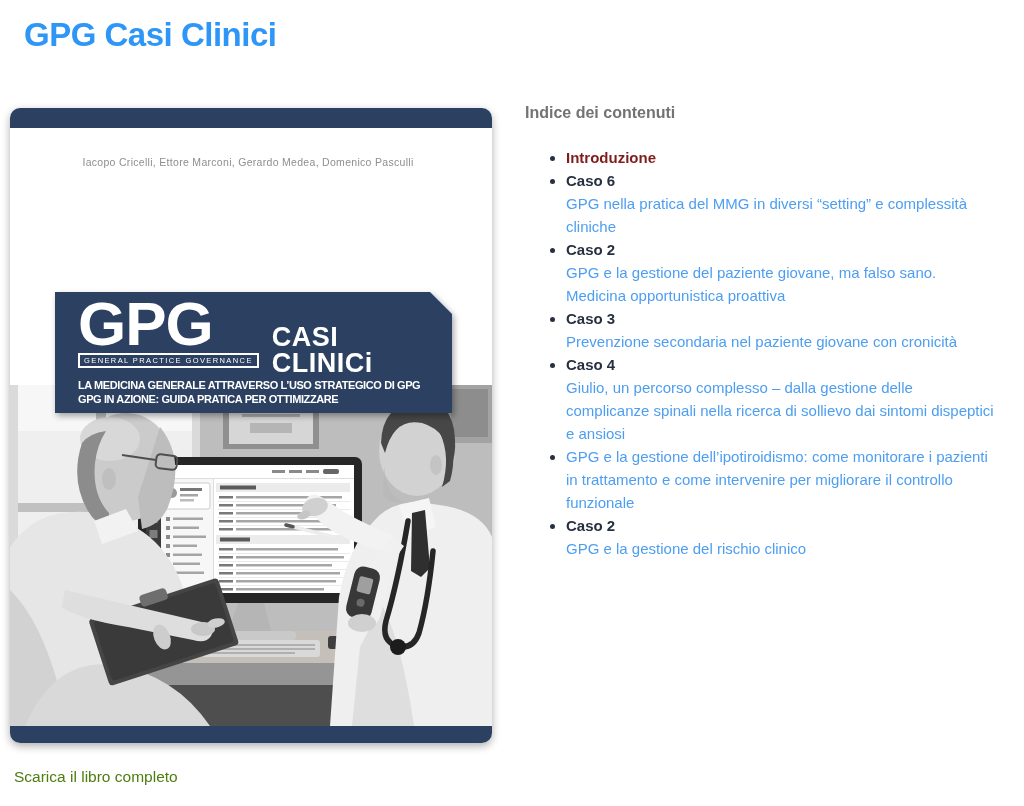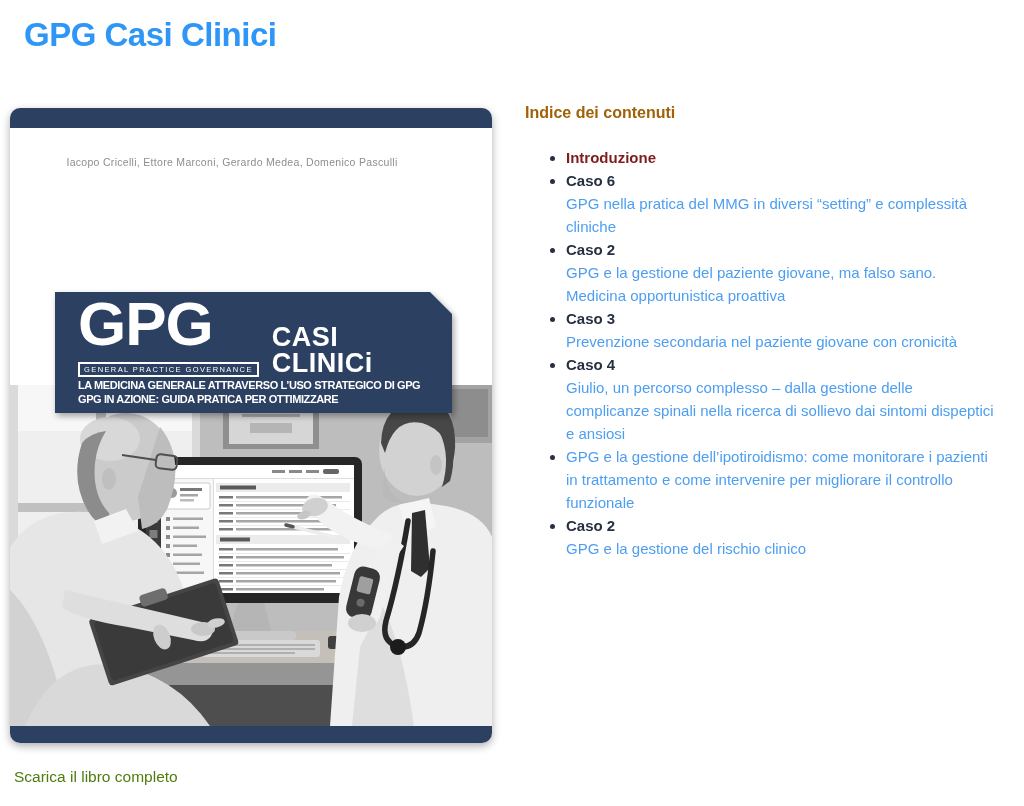--- a/index.html
+++ b/index.html
@@ -12,48 +12,48 @@
 
   
   .book-card{position:absolute;left:10px;top:108px;width:482px;height:635px;
              border-radius:10px;overflow:hidden;background:#ffffff;
              box-shadow:0 3px 9px rgba(0,0,0,0.32);}
   .cover-bar{position:absolute;left:0;width:482px;background:#2c4161;}
   .cover-bar.top{top:0;height:20px;}
   .cover-bar.bottom{bottom:0;height:17px;}
   .cover-white{position:absolute;left:0;top:20px;width:482px;height:257px;background:#ffffff;}
   .authors{position:absolute;left:0;top:28px;width:444px;text-align:center;
-           font-size:10.5px;color:#8e8e8e;letter-spacing:0.3px;}
+           font-size:10.5px;color:#8e8e8e;letter-spacing:0.3px;padding-left:16px;}
   .cover-photo{position:absolute;left:0;top:277px;width:482px;height:341px;background:#c7c7c7;}
   .cover-photo svg{display:block;}
 
   
   .banner-wrap{position:absolute;left:45px;top:184px;width:397px;height:121px;
                filter:drop-shadow(2px 3px 3px rgba(0,0,0,0.35));z-index:5;}
   .banner{position:relative;width:397px;height:121px;background:#2c4161;
           clip-path:polygon(0 0,375px 0,397px 22px,397px 121px,0 121px);color:#ffffff;}
   .fold{position:absolute;top:0;right:0;width:22px;height:22px;background:#5b9bd5;
         clip-path:polygon(0 0,100% 0,100% 100%);}
   .logo-row{display:flex;align-items:flex-start;padding:7px 0 0 23px;}
   .gpg-block{display:flex;flex-direction:column;align-items:flex-start;}
   .gpg-text{font-size:62px;font-weight:700;line-height:0.82;letter-spacing:-1px;}
-  .gpg-tagline{margin-top:12px;border:2px solid #ffffff;padding:1px 4px;
+  .gpg-tagline{margin-top:3px;border:2px solid #ffffff;padding:1px 4px;
                font-size:7.5px;font-weight:400;letter-spacing:1.4px;white-space:nowrap;}
   .casi-block{margin-left:13px;margin-top:26px;font-size:27px;font-weight:800;
               line-height:0.96;letter-spacing:0.5px;}
   .banner-sub{position:absolute;left:23px;bottom:6px;font-size:11px;font-weight:700;
               line-height:1.32;letter-spacing:-0.4px;white-space:nowrap;}
 
   
   .download-link{position:absolute;left:14px;top:768px;font-size:15.5px;color:#4d7c0f;
                  text-decoration:none;cursor:pointer;}
 
   
   .toc-col{position:absolute;left:525px;top:104px;width:470px;}
-  .toc-heading{font-size:16px;font-weight:700;color:#a16207;margin:0;}
+  .toc-heading{font-size:16px;font-weight:700;color:#737373;margin:0;}
   ul.toc{margin:24px 0 0 0;padding:0 0 0 41px;list-style:disc;}
   ul.toc li{font-size:15px;line-height:23px;color:#273040;}
   ul.toc li::marker{color:#273040;}
   .toc-intro{font-weight:700;color:#7f1d1d;text-decoration:none;cursor:pointer;}
   .toc-label{display:block;font-weight:700;color:#273040;}
   .toc-desc{display:block;color:#4d9ef1;text-decoration:none;cursor:pointer;}
 </style>
 </head>
 <body>
 

